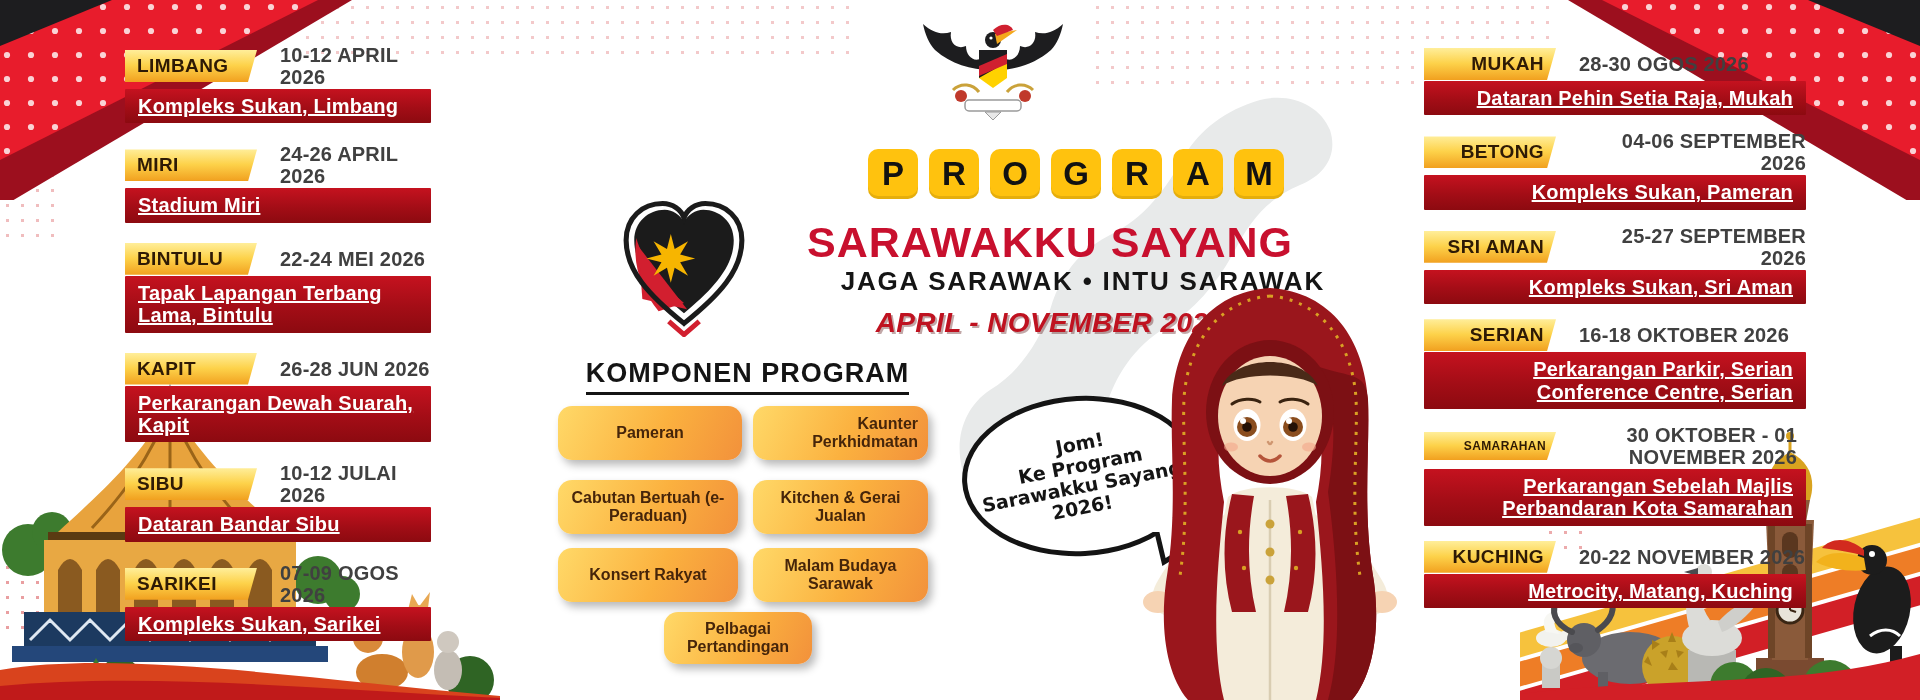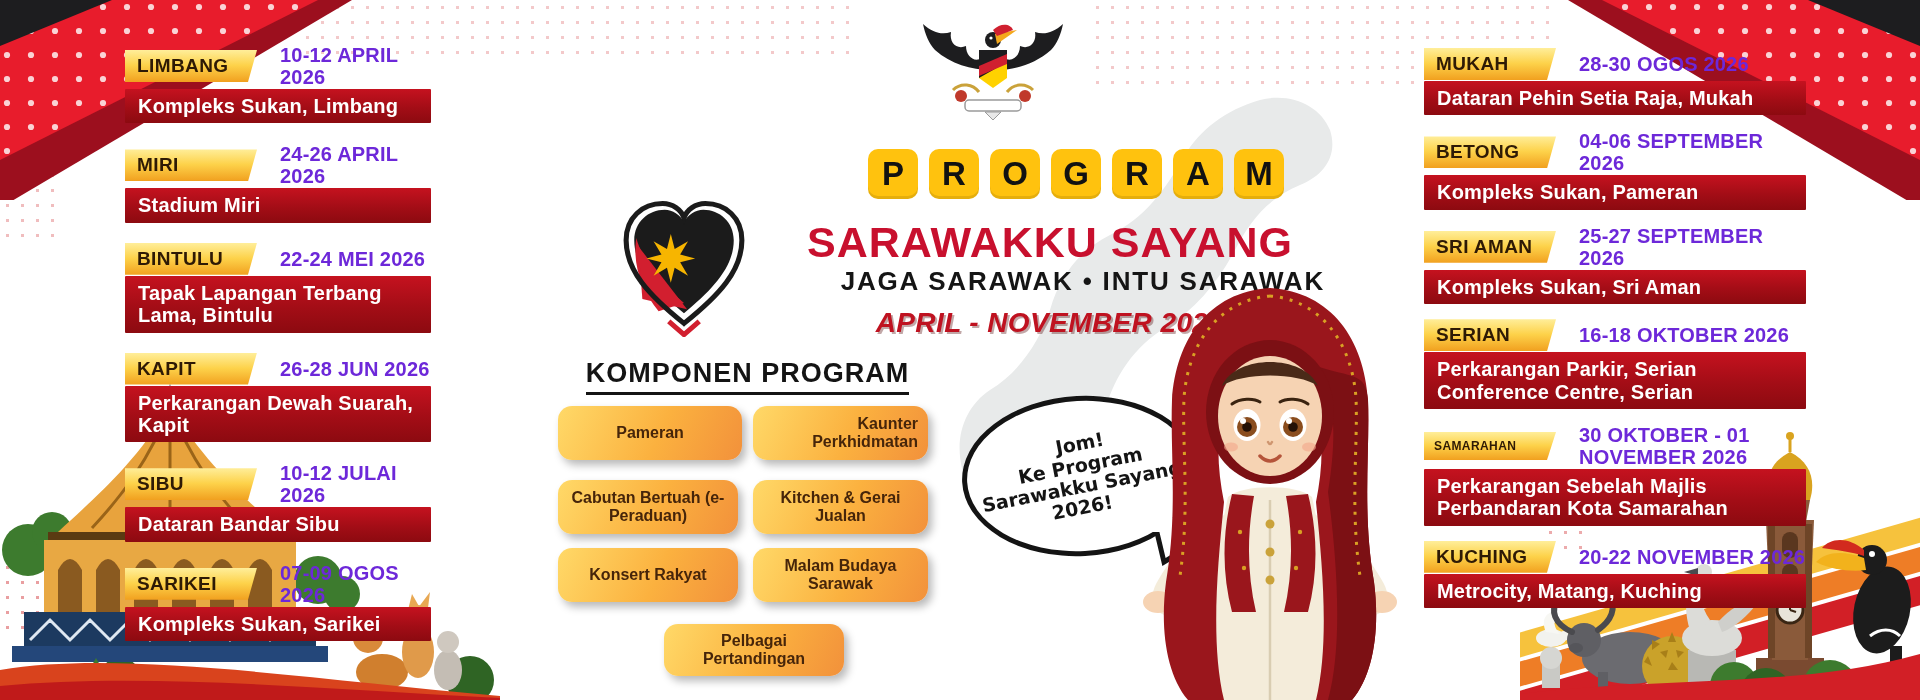--- a/index.html
+++ b/index.html
@@ -19,34 +19,34 @@
   .ribbon{position:absolute;width:360px;height:200px;z-index:3;}
   #ribbon-tl{left:0;top:0;}
   #ribbon-tr{right:0;top:0;transform:scaleX(-1);}
 
   
   #map-shape{position:absolute;left:930px;top:60px;width:420px;height:470px;z-index:0;}
 
   
   .col{position:absolute;z-index:5;}
   #col-left{left:125px;top:44px;width:306px;}
-  #col-right{left:1424px;top:48px;width:382px;}
+  #col-right{left:1424px;top:48px;width:382px;text-align:right;}
   .event{margin-bottom:20px;}
   #col-right .event{margin-bottom:15px;}
   .event-top{display:flex;align-items:center;margin-bottom:1px;gap:8px;}
   .loc{background:linear-gradient(180deg,#ffee9a 0%,#fdd24a 48%,#f1a01f 100%);
        color:#2e1a05;font-weight:bold;font-size:19px;letter-spacing:.4px;
        padding:5px 12px;width:132px;box-sizing:border-box;flex:0 0 auto;
        clip-path:polygon(0 0,100% 0,calc(100% - 9px) 100%,0 100%);}
   .loc-sm{font-size:12px;padding:7px 10px;}
-  .date{color:#6d28d9;font-weight:bold;font-size:20px;margin-left:15px;line-height:1.1;letter-spacing:.2px;}
+  .date{color:#404040;font-weight:bold;font-size:20px;margin-left:15px;line-height:1.1;letter-spacing:.2px;}
   .date-narrow{max-width:218px;}
   .venue{background:linear-gradient(180deg,#c5121f 0%,#a30d16 55%,#8c0a10 100%);
          color:#ffffff;font-weight:bold;font-size:20px;line-height:1.12;
-         padding:6px 13px;letter-spacing:.2px;border-radius:1px;}
+         padding:6px 13px;letter-spacing:.2px;border-radius:1px;text-decoration:underline;}
 
   
   #crest{position:absolute;left:913px;top:12px;width:160px;height:110px;z-index:2;}
   #program-tiles{position:absolute;left:868px;top:149px;display:flex;gap:11px;z-index:2;}
   .tile{width:50px;height:50px;background:#ffc20e;border-radius:10px;display:flex;align-items:center;
         justify-content:center;font-size:33px;font-weight:bold;color:#121212;
         box-shadow:inset 0 -3px 0 rgba(0,0,0,.10);}
   #heart-logo{position:absolute;left:618px;top:192px;width:132px;height:145px;z-index:2;}
   #title{position:absolute;left:775px;top:218px;width:550px;text-align:center;font-size:43px;
          font-weight:bold;color:#c8102e;letter-spacing:1px;z-index:2;}
@@ -62,21 +62,21 @@
        background:linear-gradient(115deg,#ffd968 0%,#fbb13f 55%,#f2913b 100%);
        color:#46250a;font-weight:bold;font-size:16px;line-height:1.15;text-align:center;
        display:flex;align-items:center;justify-content:center;
        box-shadow:4px 5px 8px rgba(0,0,0,.28);}
   #btn-0{left:558px;top:406px;width:184px;height:54px;}
   #btn-1{left:753px;top:406px;width:175px;height:54px;text-align:right;}
   #btn-2{left:558px;top:480px;width:180px;height:54px;}
   #btn-3{left:753px;top:480px;width:175px;height:54px;}
   #btn-4{left:558px;top:548px;width:180px;height:54px;}
   #btn-5{left:753px;top:548px;width:175px;height:54px;}
-  #btn-6{left:664px;top:612px;width:180px;height:52px;margin-top:12px;}
+  #btn-6{left:664px;top:612px;width:148px;height:52px;}
 
   
   #bubble{position:absolute;left:962px;top:396px;width:228px;height:150px;background:#fff;
           border:5px solid #141414;border-radius:50%;transform:rotate(-3deg);z-index:6;
           display:flex;flex-direction:column;align-items:center;justify-content:center;}
   .bubble-line{transform:rotate(-8deg);font-size:19px;font-weight:bold;color:#141414;line-height:1.12;
           font-family:"DejaVu Sans",sans-serif;}
   #bubble-tail{position:absolute;left:1148px;top:518px;width:70px;height:50px;z-index:6;}
 
   

